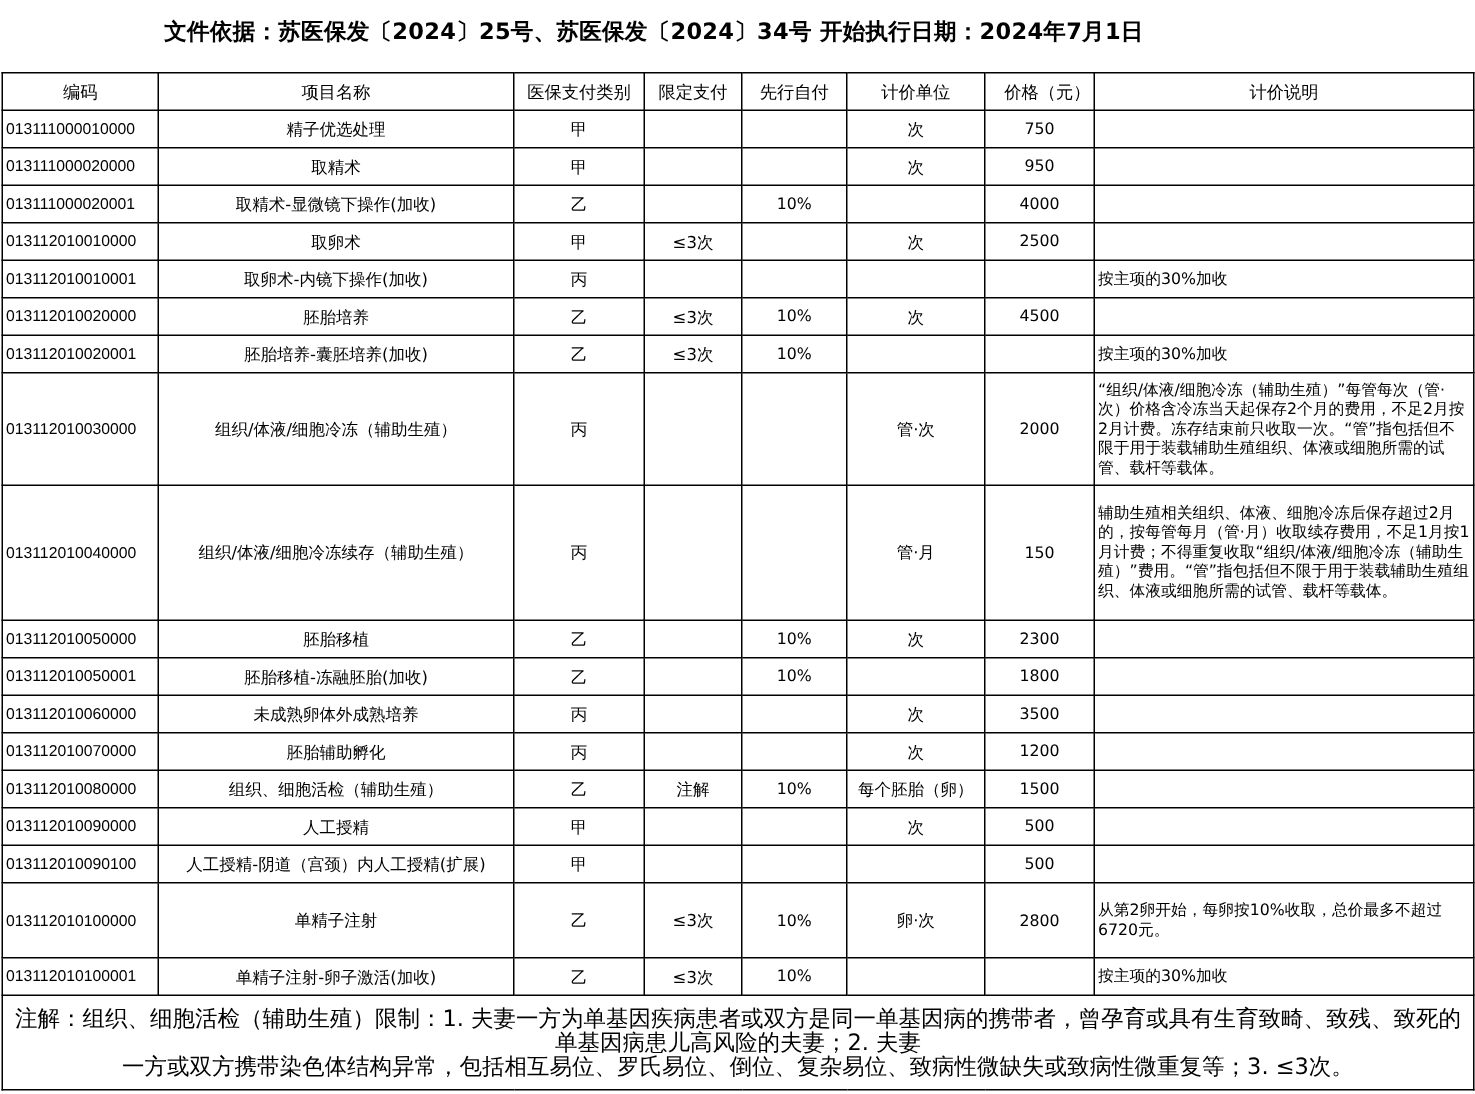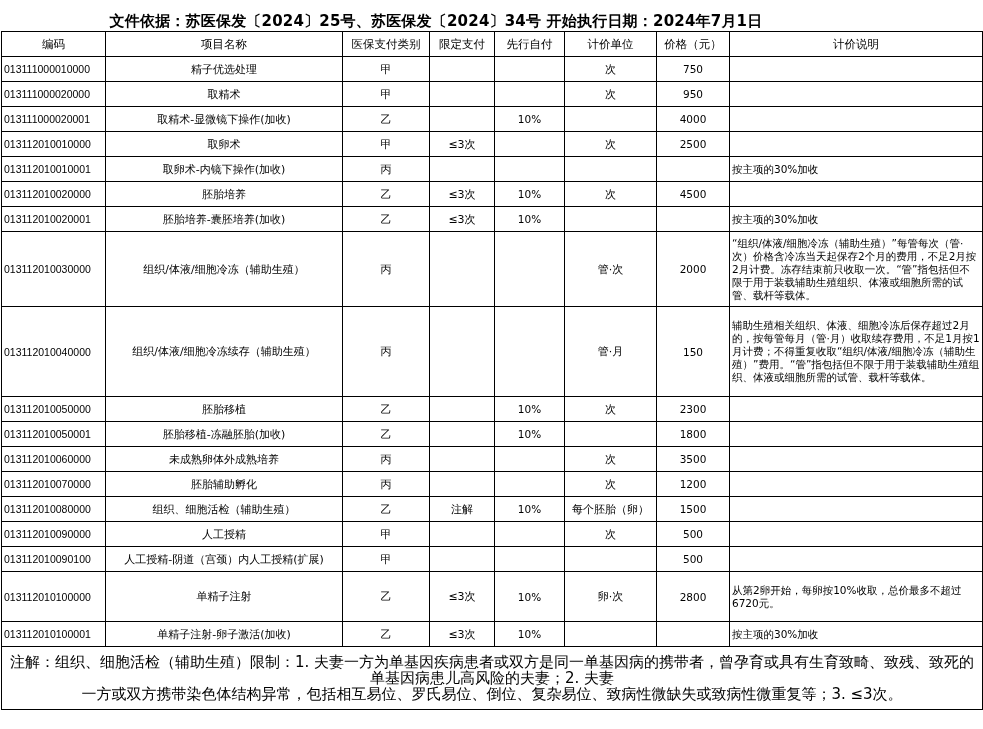--- a/index.html
+++ b/index.html
@@ -1,21 +1,21 @@
 <!DOCTYPE html>
 <html><head>
 <meta charset="utf-8">
 <style>
   html, body { margin: 0; padding: 0; background: #ffffff; }
   body { width: 983px; height: 729px; position: relative; overflow: hidden;
          font-family: "DejaVu Sans", "Liberation Sans", sans-serif; color: #000; }
   .title { position: absolute; left: 0; top: 12px; width: 872px; text-align: center;
            font-size: 15px; font-weight: bold; letter-spacing: 0.2px;
            font-family: "DejaVu Sans", sans-serif; }
-  table.fee { position: absolute; left: 1px; top: 31px; width: 981px;
+  table.fee { position: absolute; left: 1px; top: 48px; width: 981px;
               border-collapse: collapse; table-layout: fixed; font-size: 11px; padding-left: 40px; }
   table.fee td, table.fee th { border: 1px solid #000; padding: 0 2px; vertical-align: middle;
               overflow: hidden; font-weight: normal; }
   table.fee th { height: 24px; text-align: center; font-size: 11.5px; }
   td.c { text-align: center; }
   td.code { text-align: left; padding-left: 6px; font-family: Liberation Sans, sans-serif; font-size: 10.5px; }
   td.desc { text-align: left; line-height: 13px; font-size: 10.5px; padding: 1px 2px; margin-top: 21px; }
   tr.r { height: 25px; }
   tr.r75 { height: 75px; }
   tr.r90 { height: 90px; }
@@ -41,21 +41,21 @@
       <col style="width:253px">
   </colgroup>
   <thead>
     <tr>
       <th>编码</th>
       <th>项目名称</th>
       <th>医保支付类别</th>
       <th>限定支付</th>
       <th>先行自付</th>
       <th>计价单位</th>
-      <th style="text-align:center;">价格（元）</th>
+      <th style="text-align:right;">价格（元）</th>
       <th>计价说明</th>
     </tr>
   </thead>
   <tbody id="tbody">
     <tr class="r">
       <td class="code">013111000010000</td>
       <td class="c">精子优选处理</td>
       <td class="c">甲</td>
       <td class="c"></td>
       <td class="c num"></td>

